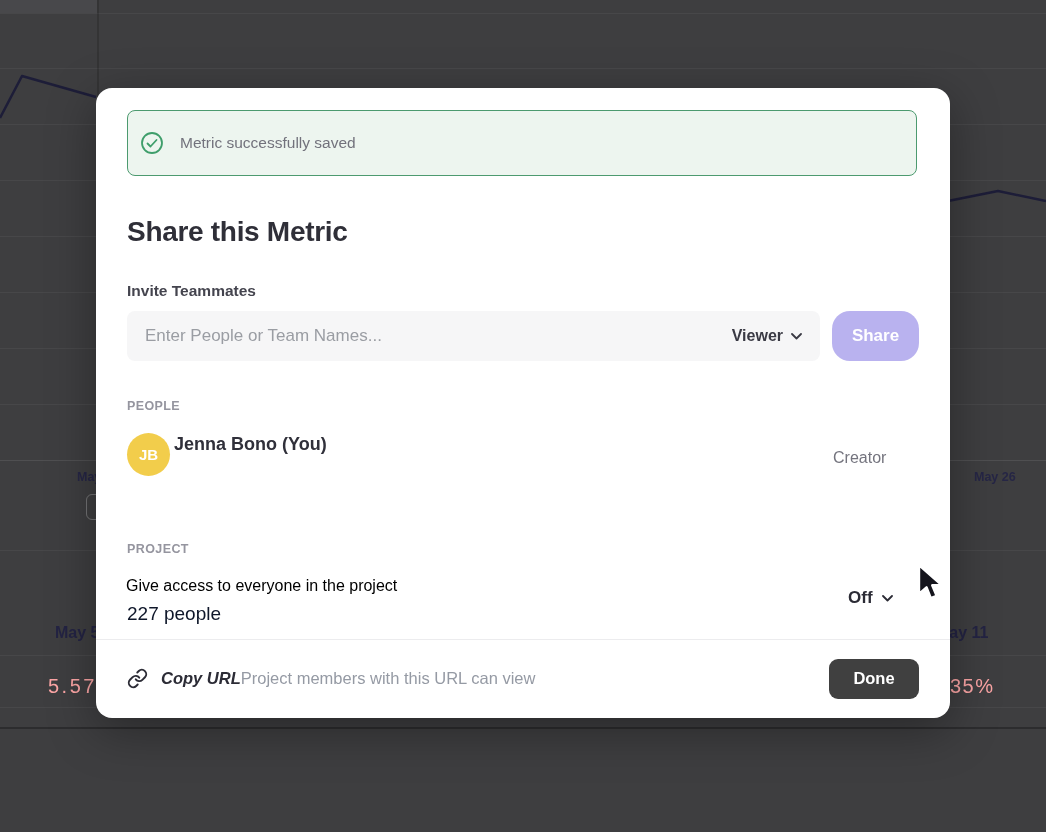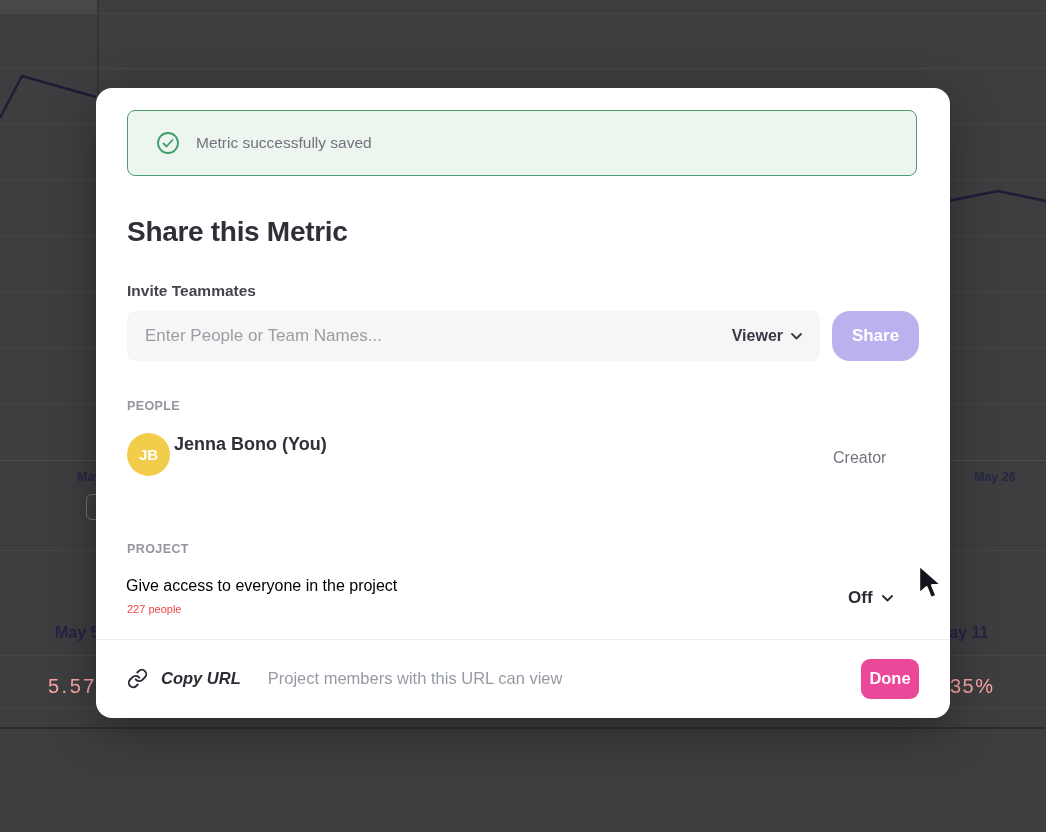--- a/index.html
+++ b/index.html
@@ -19,21 +19,21 @@
   .bg-value { position:absolute; color:#fca5a5; font-size:20px; letter-spacing:2.5px; }
   .bg-mini-badge { position:absolute; left:86px; top:494px; width:26px; height:26px;
     border:1.5px solid rgba(255,255,255,0.28); border-radius:6px; }
 
   
   .modal { position:absolute; left:96px; top:88px; width:854px; height:630px;
     background:#ffffff; border-radius:16px; box-shadow:0 12px 48px rgba(0,0,0,0.35); }
 
   .banner { position:absolute; left:31px; top:22px; width:790px; height:66px;
     background:#edf5ef; border:1px solid #4c9a6f; border-radius:8px;
-    display:flex; align-items:center; padding-left:28px; }
+    display:flex; align-items:center; padding-left:12px; }
   .banner-text { color:#72727c; font-size:15.5px; margin-left:16px; }
 
   .modal-title { position:absolute; left:31px; top:128px; font-size:28px; font-weight:700;
     color:#2f2f38; letter-spacing:-0.3px; }
 
   .invite-label { position:absolute; left:31px; top:194px; font-size:15.5px; font-weight:700; color:#44444e; }
 
   .invite-row { position:absolute; left:31px; top:223px; width:792px; height:50px; display:flex; }
   .invite-field { width:693px; height:50px; background:#f6f6f7; border-radius:8px;
     display:flex; align-items:center; padding:0 18px; }
@@ -50,31 +50,31 @@
     color:#95959f; letter-spacing:0.4px; }
 
   .avatar { position:absolute; left:31px; top:345px; width:43px; height:43px; border-radius:50%;
     background:#f2cd4b; color:#ffffff; font-size:15px; font-weight:700;
     display:flex; align-items:center; justify-content:center; }
   .person-name { position:absolute; left:70px; top:346px; font-size:18px; font-weight:700; color:#30303a;margin-left:8px; }
   .person-email { position:absolute; left:86px; top:374px; font-size:16px; color:#8f939e; }
   .person-role { position:absolute; left:737px; top:361px; font-size:16px; color:#74747e; }
 
   .project-desc { position:absolute; left:30px; top:489px; font-size:16px; color:#000000; }
-  .project-count { position:absolute; left:31px; top:515px; font-size:11px; color:#ef4444; }
+  .project-count { position:absolute; left:31px; top:515px; font-size:19px; color:#0f172a; }
   .project-toggle { position:absolute; left:752px; top:500px; display:flex; align-items:center; gap:9px;
     font-size:17px; font-weight:700; color:#2b2b35; cursor:pointer; }
 
   .footer-divider { position:absolute; left:0; top:551px; width:854px; height:1px; background:#ececee; }
   .footer { position:absolute; left:0; top:552px; width:854px; height:77px;
     display:flex; align-items:center; padding:0 31px; }
   .copy-url { display:flex; align-items:center; cursor:pointer;font-style:italic; }
   .copy-url-label { margin-left:13px; font-size:16.5px; font-weight:700; color:#2c2c36; }
-  .footer-hint { margin-left:27px; font-size:16.5px; color:#959aa4; }
-  .done-btn { margin-left:auto; width:58px; height:40px; background:#ec4899; border:none;
+  .footer-hint { font-size:16.5px; color:#959aa4; }
+  .done-btn { margin-left:auto; width:90px; height:40px; background:#404040; border:none;
     border-radius:9px; color:#ffffff; font-size:16.5px; font-weight:700;
     font-family:"Liberation Sans", sans-serif; }
 
   .cursor { position:absolute; left:916px; top:563px; z-index:50; }
 </style>
 </head>
 <body>
 
 <div id="stage">
 

